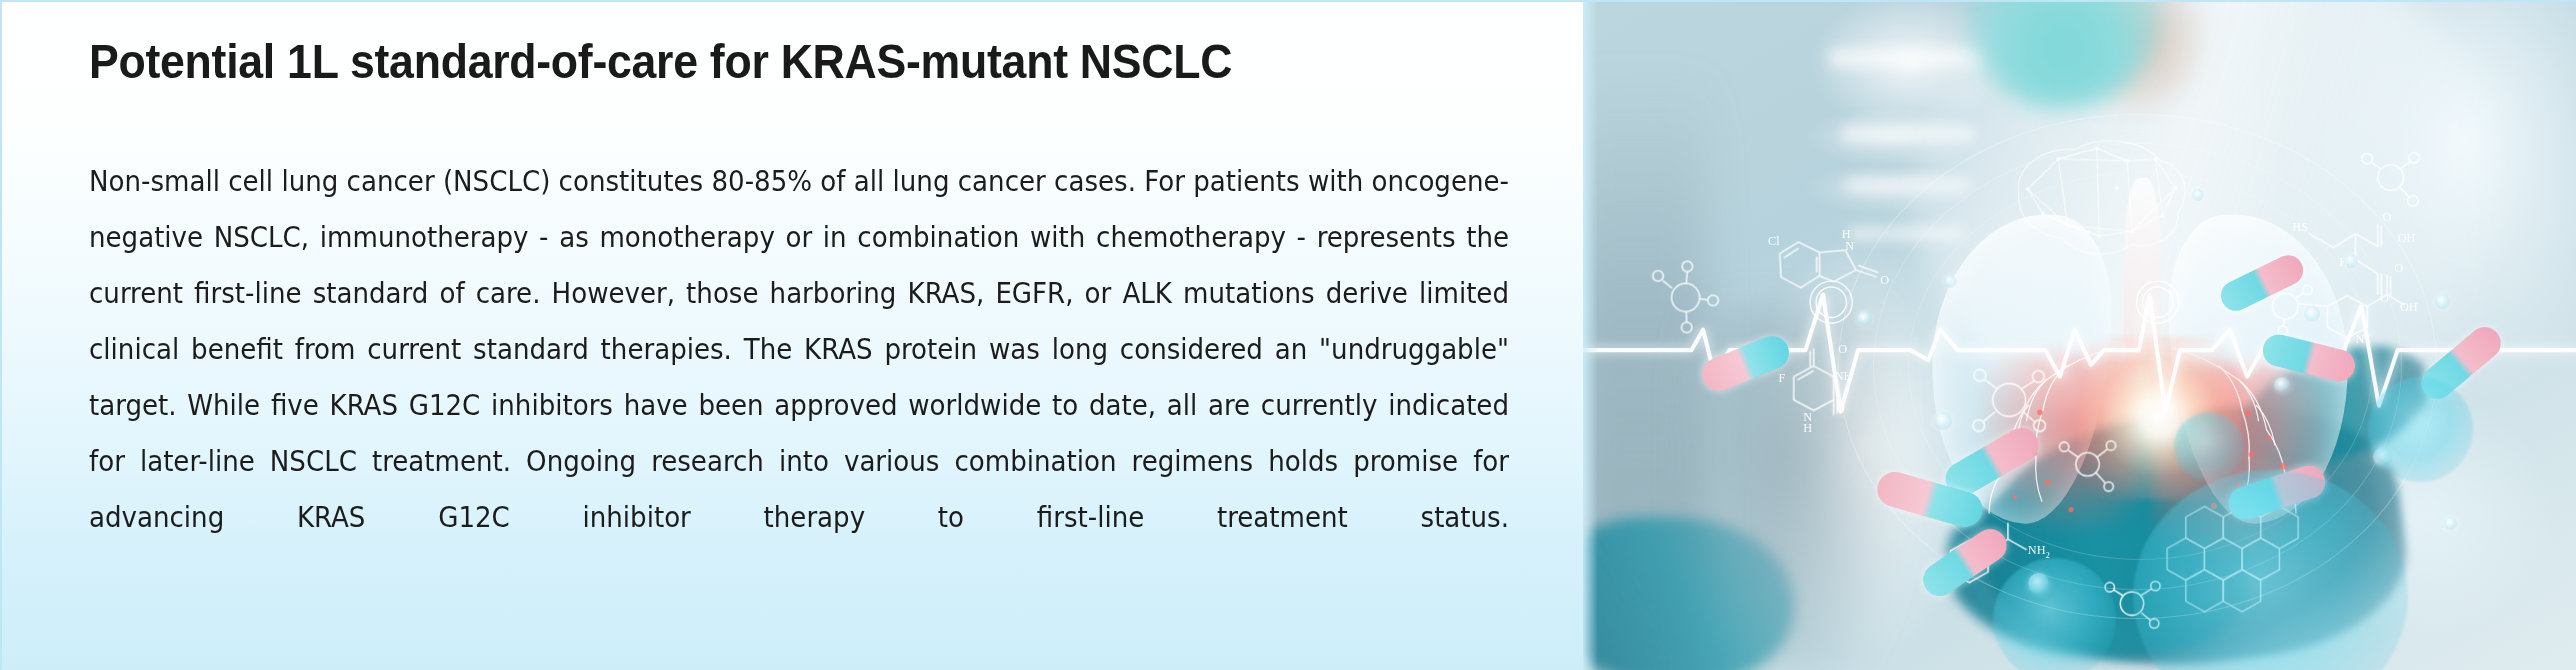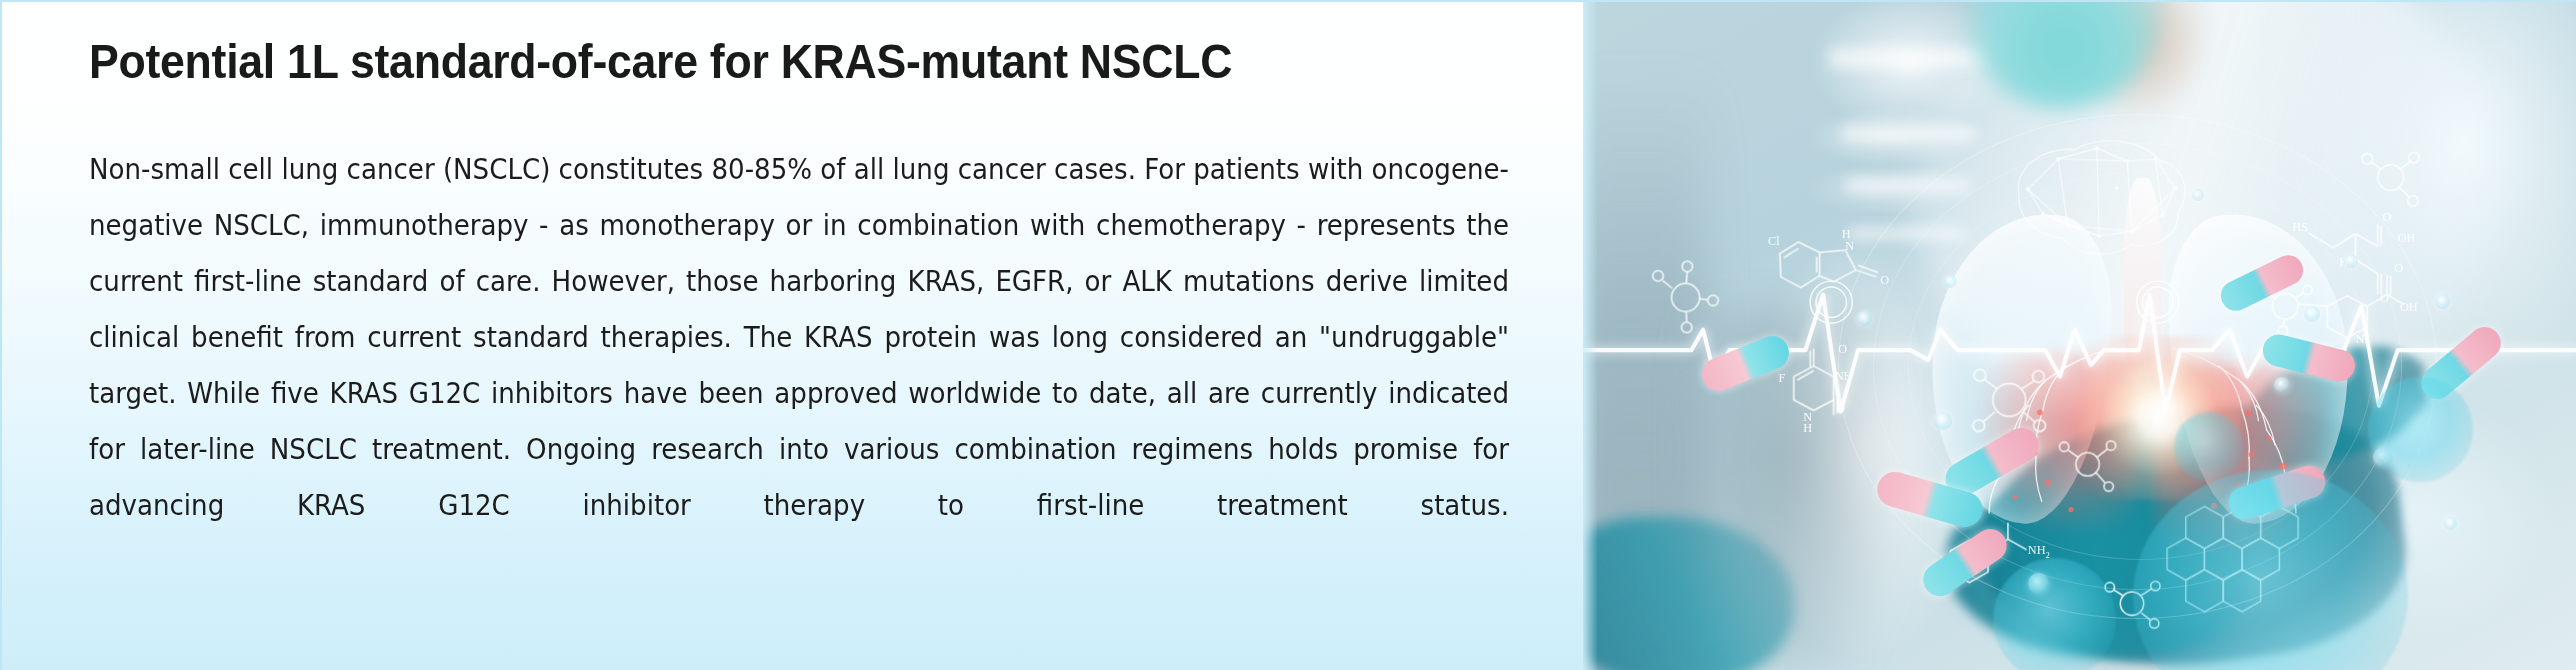--- a/index.html
+++ b/index.html
@@ -46,21 +46,21 @@
     color: #1a1a1a;
     letter-spacing: -0.3px;
     white-space: nowrap;
     transform: scaleX(0.93);
     transform-origin: left center;
   }
 
   .body-copy {
     position: absolute;
     left: 87px;
-    top: 139px;
+    top: 151px;
     width: 1420px;
     font-family: "DejaVu Sans Condensed", "Liberation Sans Narrow", "Liberation Sans", sans-serif;
     font-stretch: condensed;
     font-size: 29px;
     line-height: 56px;
     color: #1c1c1c;
     text-align: justify;
     text-justify: inter-word;
     letter-spacing: 0px;
     word-spacing: 0px;

